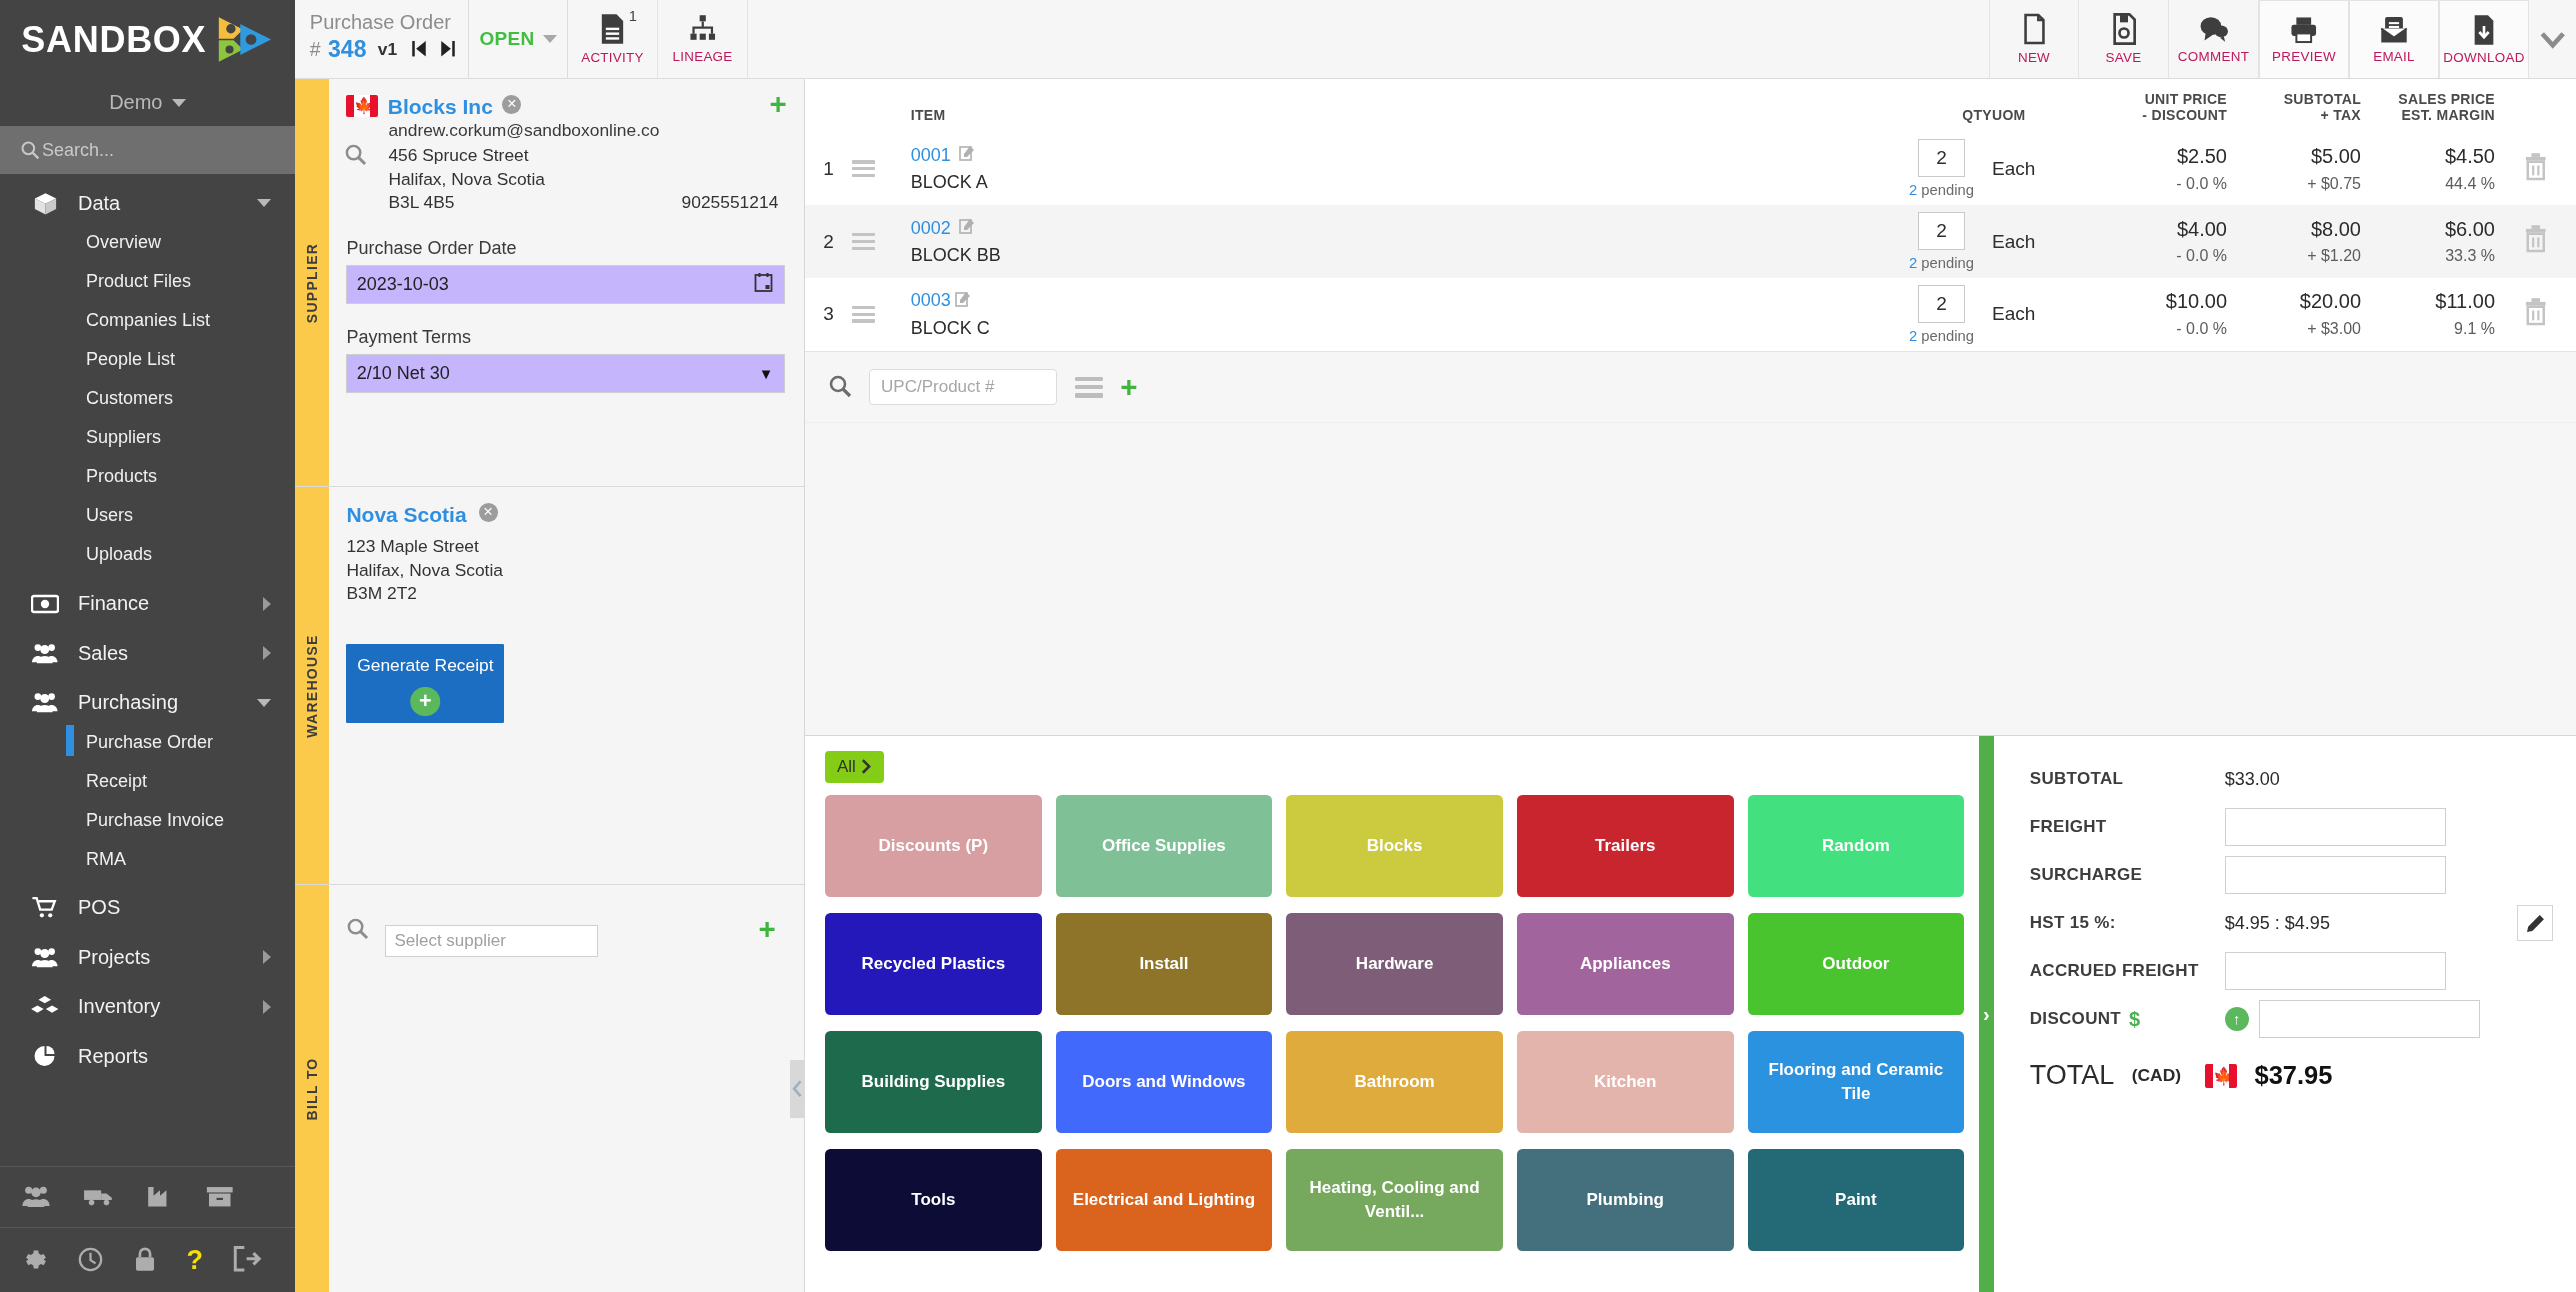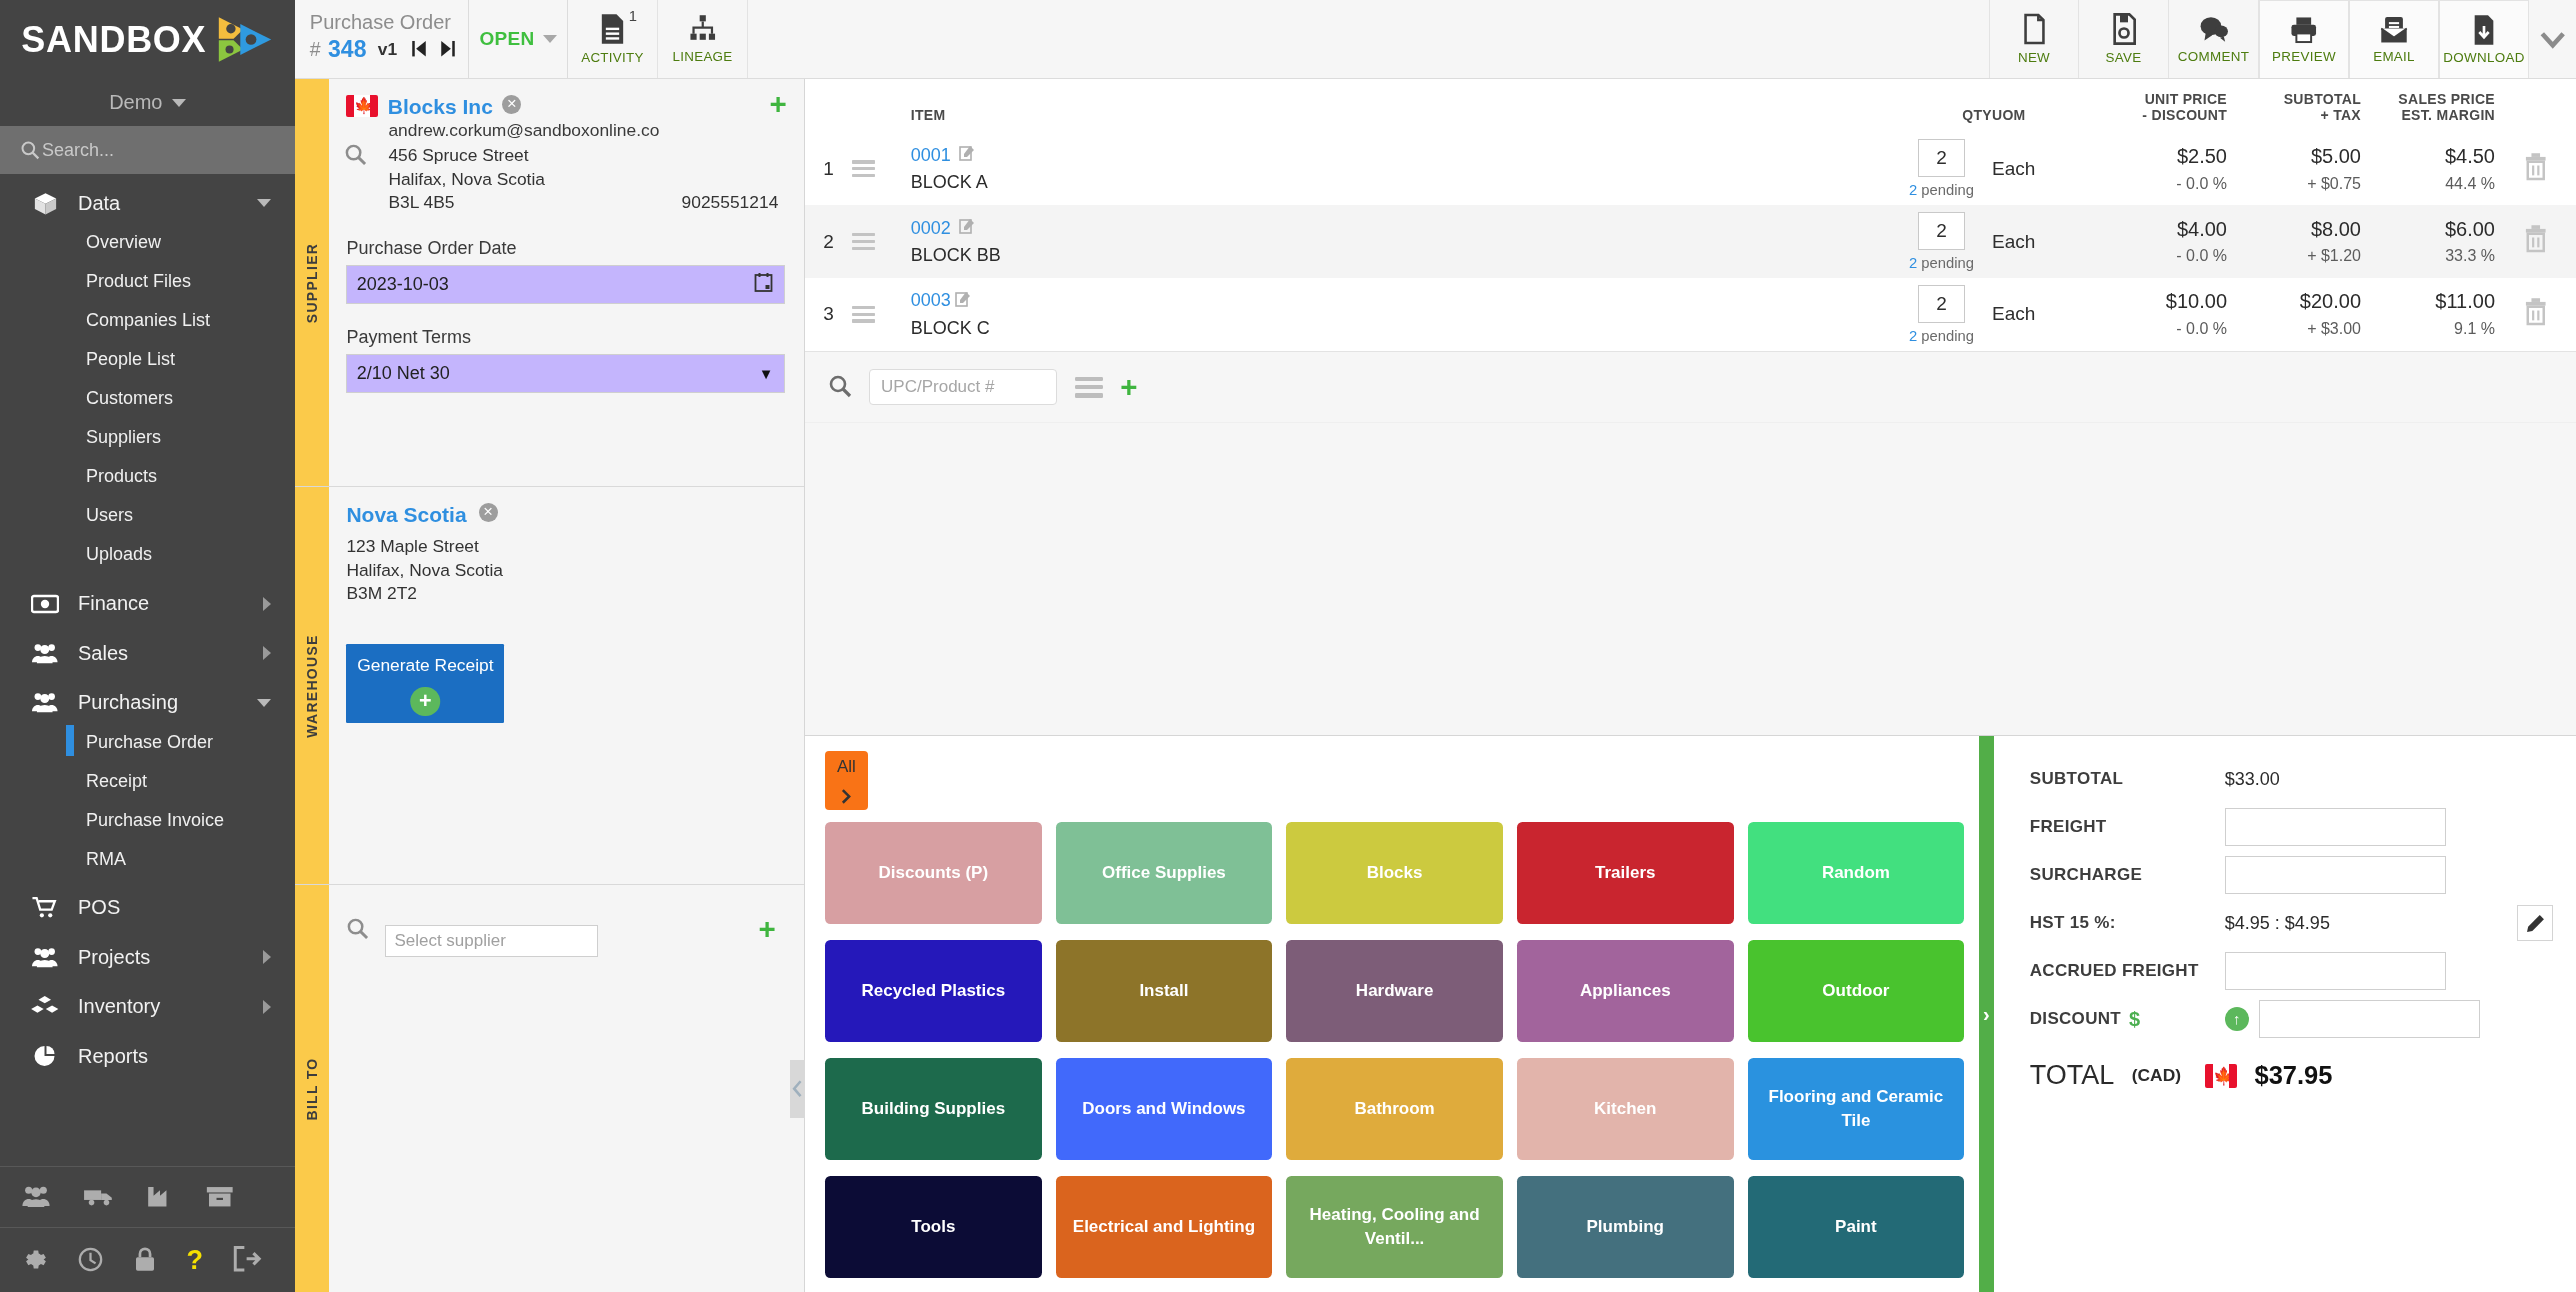--- a/index.html
+++ b/index.html
@@ -50,21 +50,21 @@
   .po-title .ver { font-size:17.4px; color:#333; font-weight:bold; margin-left:4px; }
   .status-cell { width: 99px; border-right:0.7px solid #dcdcdc; display:flex; align-items:center; justify-content:center; gap:8px; }
   .status-cell .st { color:#3fbf3f; font-size:19px; font-weight:bold; letter-spacing:0.3px; }
   .tb-spacer { flex:1 1 auto; }
   .tb-btn {
     width: 90px; border-right:0.7px solid #e3e3e3; display:flex; flex-direction:column;
     align-items:center; justify-content:center; gap:4.7px; position:relative; background:#f6f6f6;
   }
   .tb-btn.first { border-left:0.7px solid #e3e3e3; }
   .tb-btn.raised { background:#fbfbfb; border:0.7px solid #e3e3e3; border-bottom:none; }
-  .tb-btn .lab { font-size:13.4px; color:#4d7c0f; letter-spacing:0.3px; }
+  .tb-btn .lab { font-size:13.4px; color:#be185d; letter-spacing:0.3px; }
   .tb-btn .badge { position:absolute; top:8px; right:20px; font-size:14.8px; color:#444; }
   .tb-caret { width: 47px; display:flex; align-items:center; justify-content:center; }
 
   
   .body { flex:1 1 auto; display:flex; min-height:0; }
 
   
   .entity-col { width: 510px; flex:0 0 510px; display:flex; flex-direction:column; border-right:0.7px solid #d6d6d6; background:#f5f5f5; }
   .entity-sec { display:flex; position:relative; border-bottom:0.7px solid #d9d9d9; }
   .ent-tab { width: 34px; flex:0 0 34px; background:#fbca4a; position:relative; }
@@ -139,22 +139,22 @@
   .upc-bar { display:flex; align-items:center; gap:17.4px; padding: 17.4px 0 17.4px 23px; background:#f6f6f6; border-top:0.7px solid #e3e3e3; }
   .upc-input { width:188px; height:36px; border:0.7px solid #dcdcdc; border-radius:4px; background:#fff;
                display:flex; align-items:center; padding-left:10.7px; font-size:17px; color:#a6a6a6; }
   .lines-ico div { width:28px;height:4.7px;background:#bdbdbd;margin:3.4px 0;border-radius:1.3px; }
 
   .filler { flex:1 1 auto; background:#f6f6f6; border-top:0.7px solid #efefef; }
 
   
   .bottom { display:flex; height: 557px; flex: 0 0 557px; border-top:0.7px solid #d6d6d6; }
   .tiles-pane { width: 1174px; flex:0 0 1174px; background:#fff; padding: 14.8px 14.8px 0 20px; overflow:hidden; position:relative; }
-  .all-chip { display:inline-flex; align-items:center; gap:12px; background:#f97316; border-radius:4px;
-              padding: 6px 12px; font-size:17px; color:#333;flex-direction:column; }
+  .all-chip { display:inline-flex; align-items:center; gap:4px; background:#84cc16; border-radius:4px;
+              padding: 6px 12px; font-size:17px; color:#333; }
   .tiles-grid { display:grid; grid-template-columns: repeat(5, 1fr); gap: 16px 14px; margin-top: 12px; }
   .tile { height: 102px; border-radius: 5.4px; display:flex; align-items:center; justify-content:center;
           text-align:center; color:#fff; font-size:17px; font-weight:bold; padding: 0 8px; line-height:1.4; }
   .green-bar { width:14.8px; flex:0 0 14.8px; background:#52ae48; position:relative; display:flex; align-items:center; justify-content:center; }
   .green-bar .ch { color:#fff; font-size:20px; font-weight:bold; }
   .totals { flex:1 1 auto; background:#fff; padding: 19px 23px 0 36px; }
   .tot-row { display:flex; align-items:center; min-height: 48px; }
   .tot-lab { width: 195px; font-size:17px; font-weight:bold; color:#3d3d3d; letter-spacing:0.3px; display:flex; align-items:center; gap:8px; }
   .tot-val { font-size:18px; color:#2b2b2b; }
   .tot-input { width: 221px; height:38px; border:0.7px solid #cfcfcf; background:#fff; }

